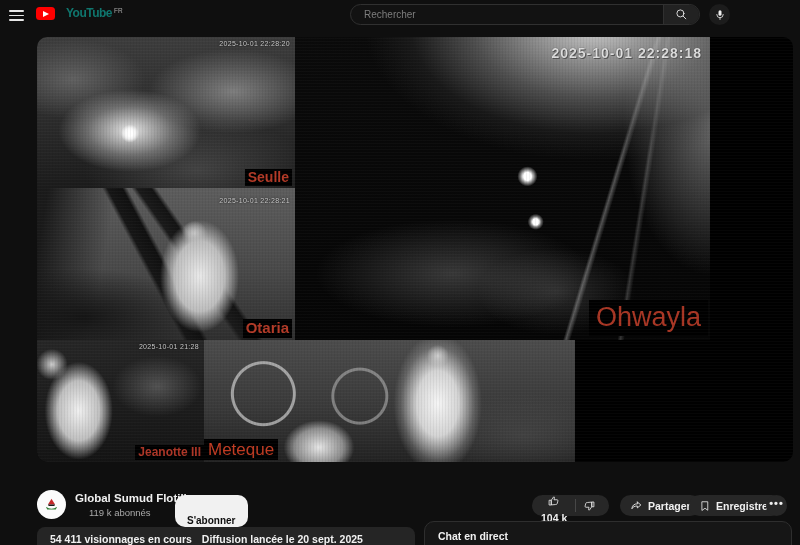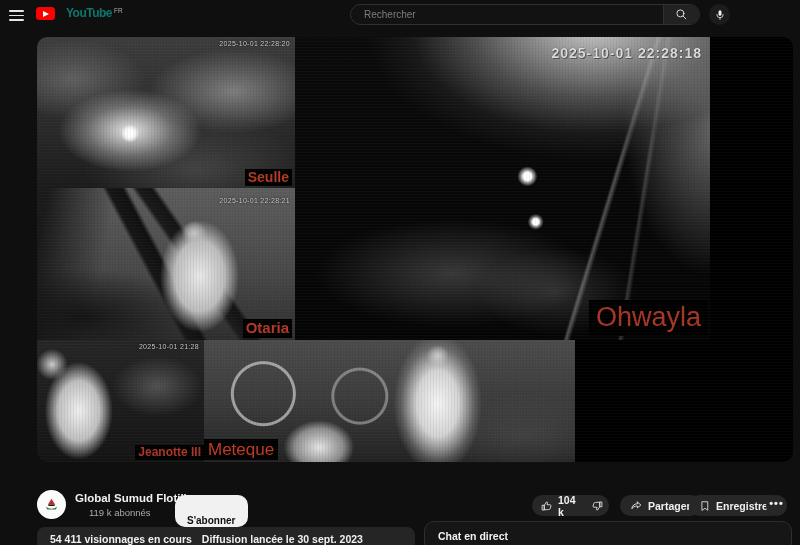--- a/index.html
+++ b/index.html
@@ -91,21 +91,21 @@
   
   .title { position:absolute; left:37px; top:466px; width:700px; font-size:14px; font-weight:bold; color:#f1f1f1; }
   .avatar { position:absolute; left:37px; top:490px; width:29px; height:29px; border-radius:50%; background:#fbfbfb; display:flex; align-items:center; justify-content:center; cursor:pointer; overflow:hidden; }
   .ch-name { position:absolute; left:75px; top:492px; font-size:11.5px; font-weight:bold; color:#f1f1f1; cursor:pointer; }
   .ch-subs { position:absolute; left:89px; top:507px; font-size:9.5px; color:#aaaaaa; }
   .subscribe-btn { position:absolute; left:175px; top:495px; height:20px; padding:16px 12px; background:#f1f1f1; color:#0f0f0f; border:none; border-radius:10px; font-size:10px; font-weight:bold; line-height:20px; cursor:pointer; font-family:"Liberation Sans",sans-serif; }
 
   .pill { position:absolute; top:495px; height:21px; background:#272727; border-radius:11px; display:flex; align-items:center; color:#f1f1f1; font-size:10.5px; font-weight:bold; cursor:pointer; }
   .pill svg { flex:none; }
   .like-pill { left:532px; width:77px; }
-  .like-seg { display:flex; align-items:center; padding:0 8px 0 9px; gap:5px; height:100%; }
+  .like-seg { display:flex; align-items:center; padding:0 8px 0 9px; gap:5px; height:100%;flex-direction:column; }
   .pill-divider { width:1px; height:13px; background:#474747; }
   .dislike-seg { display:flex; align-items:center; padding:0 9px 0 7px; height:100%; }
   .share-pill { left:620px; padding:0 10px; gap:5px; }
   .save-pill { left:689px; padding:0 10px; gap:5px; }
   .more-btn { position:absolute; left:766px; top:495px; width:21px; height:21px; border-radius:50%; background:#272727; color:#f1f1f1; display:flex; align-items:center; justify-content:center; font-size:11px; font-weight:bold; letter-spacing:1px; cursor:pointer; line-height:0; padding-bottom:5px; }
 
   
   .desc-box { position:absolute; left:37px; top:527px; width:378px; height:40px; background:#252525; border-radius:8px; padding:6px 13px; cursor:pointer; }
   .desc-line { font-size:10.5px; font-weight:bold; color:#f1f1f1; display:flex; gap:10px; white-space:nowrap;text-align:center; }
   .chat-panel { position:absolute; left:424px; top:521px; width:368px; height:40px; background:#161616; border:1px solid #2e2e2e; border-radius:10px; }
@@ -215,21 +215,21 @@
       <path d="M6.5 3.5 h11 v17 l-5.5-4 -5.5 4 z"></path>
     </svg>
     <span>Enregistrer</span>
   </div>
 
   <div class="more-btn">•••</div>
 
   <div class="desc-box">
     <div class="desc-line">
       <span>54 411 visionnages en cours</span>
-      <span>Diffusion lancée le 30 sept. 2023</span>
+      <span>Diffusion lancée le 20 sept. 2025</span>
     </div>
   </div>
 
   <div class="chat-panel">
     <div class="chat-header">Chat en direct</div>
   </div>
 
 </div>
 
 </body></html>

